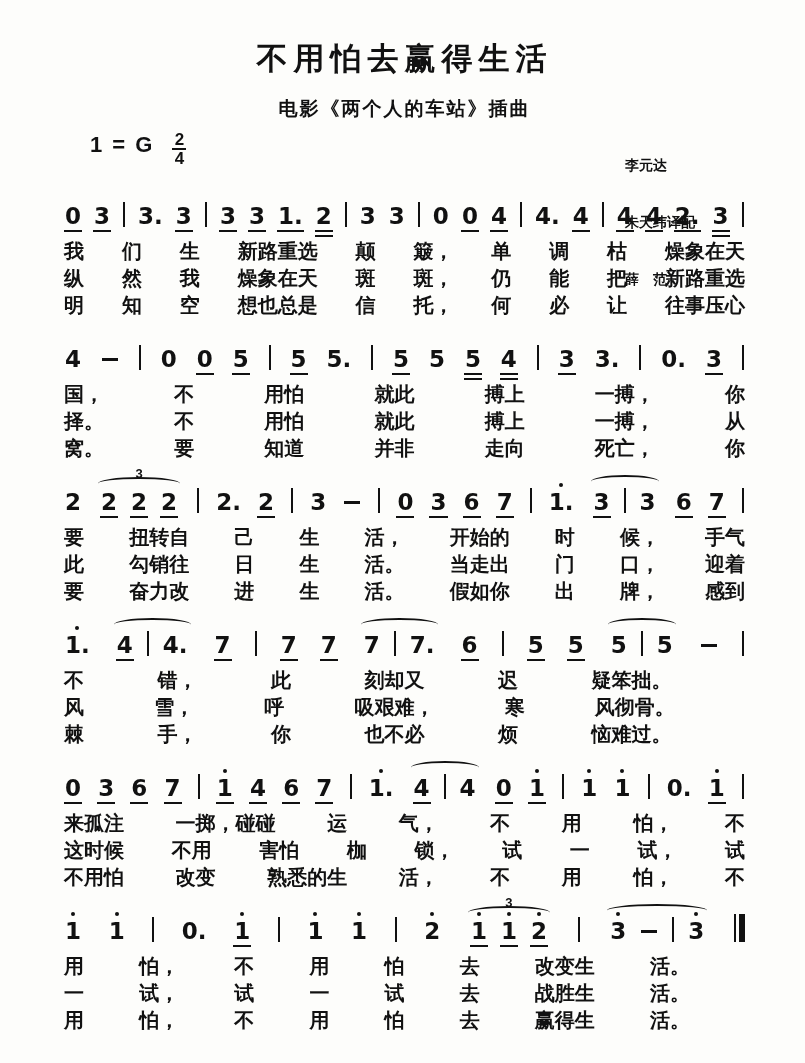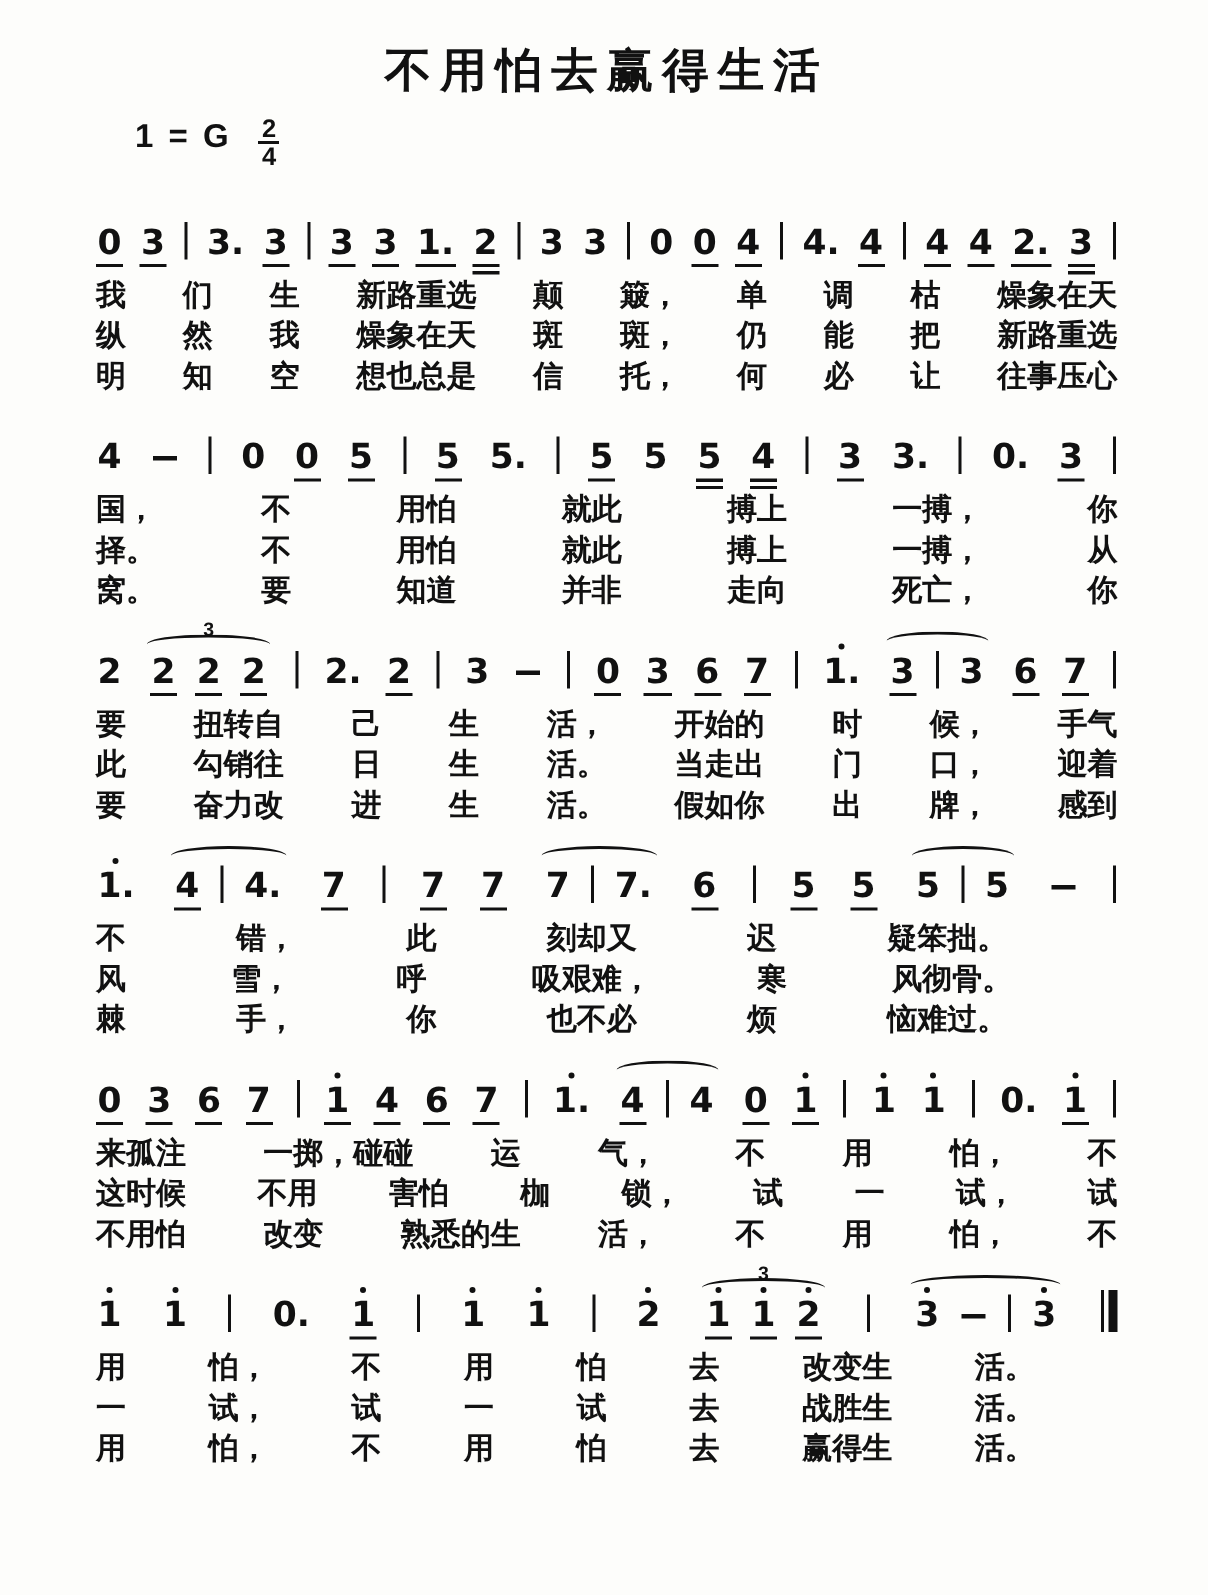--- a/index.html
+++ b/index.html
@@ -1,20 +1,20 @@
 <!DOCTYPE html>
 <html><head>
 <meta charset="utf-8">
 <style>
   html,body{margin:0;padding:0;}
   body{
     width:805px;height:1063px;overflow:hidden;background:#fdfdfb;color:#111;
     font-family:"Liberation Sans","DejaVu Sans",sans-serif;
   }
-  .sheet{position:relative;width:805px;height:763px;box-sizing:border-box;padding:18px 58px 0 62px;}
+  .sheet{position:relative;width:805px;height:763px;box-sizing:border-box;padding:30px 58px 0 62px;}
   
   .title{text-align:center;font-size:31px;font-weight:bold;letter-spacing:6px;margin-top:8px;}
   .subtitle{text-align:center;font-size:19px;font-weight:bold;letter-spacing:2px;margin-top:16px;}
   .credits{position:absolute;top:118px;left:625px;font-size:14px;font-weight:bold;line-height:19px;white-space:pre;}
   .keyrow{display:flex;align-items:flex-start;margin-top:10px;margin-left:28px;height:44px;}
   .keysig{font-size:22px;font-weight:bold;letter-spacing:2px;}
   .timesig{display:inline-flex;flex-direction:column;align-items:center;margin-left:18px;font-weight:bold;font-size:17px;line-height:15px;}
   .ts-bar{width:14px;height:2px;background:#111;margin:1px 0;}
   .tempo{font-size:17px;font-weight:bold;margin-left:6px;margin-top:2px;letter-spacing:1px;}
   
@@ -43,21 +43,27 @@
   .lyric-row{display:flex;justify-content:space-between;font-weight:bold;font-size:20px;
     line-height:27px;padding:0 2px;}
   .lyric-row span{white-space:pre;}
 </style>
 </head>
 <body>
 
 <div class="sheet">
 
   <div class="title">不用怕去赢得生活</div>
-
+  <div class="subtitle">电影《两个人的车站》插曲</div>
+
+  <div class="credits">
+    <div>李元达</div>
+    <div>朱天纬译配</div>
+    <div>薛　范</div>
+  </div>
 
   <div class="keyrow">
     <span class="keysig">1 = G</span>
     <span class="timesig">
       <span class="ts-top">2</span>
       <span class="ts-bar"></span>
       <span class="ts-bottom">4</span>
     </span>
   </div>
 

